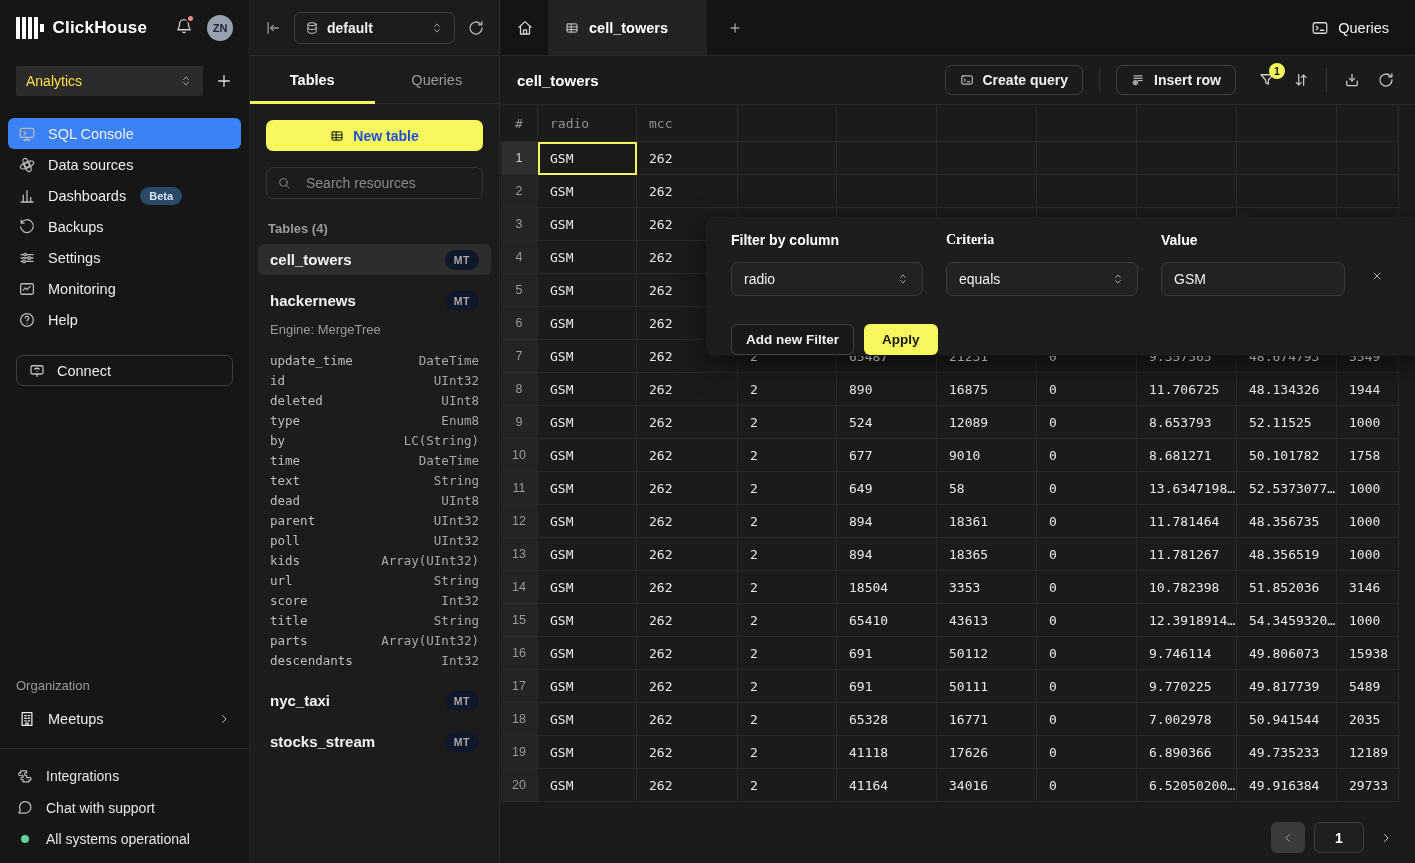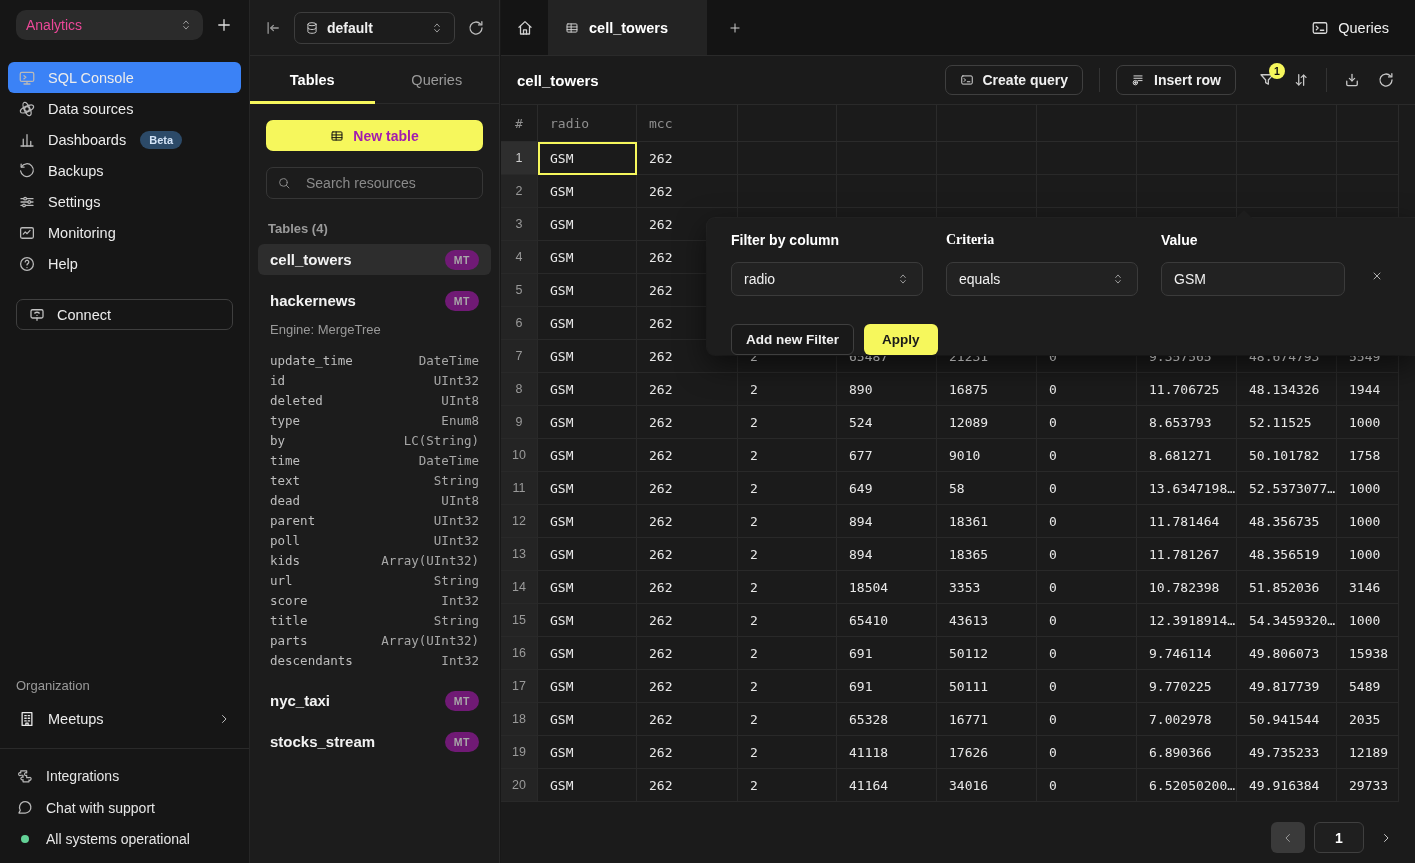--- a/index.html
+++ b/index.html
@@ -16,21 +16,21 @@
   .sb-header { height:56px; display:flex; align-items:center; padding:0 16px; }
   .logo-mark { display:flex; align-items:center; gap:2.5px; height:22px; margin-right:9px; }
   .logo-bar { width:3.5px; height:22px; background:#fff; }
   .logo-dot { width:3.5px; height:8px; background:#fff; }
   .brand { font-size:17px; font-weight:700; color:#fff; letter-spacing:.2px; }
   .sb-header-right { margin-left:auto; display:flex; align-items:center; gap:14px; }
   .bell-wrap { position:relative; color:#cfcfcf; }
   .bell-dot { position:absolute; top:-3px; right:-2px; width:9px; height:9px; border-radius:50%; background:#f28b82; border:2px solid #161616; }
   .avatar { width:26px; height:26px; border-radius:50%; background:#97a1ad; color:#1b2633; font-size:11px; font-weight:700; display:flex; align-items:center; justify-content:center; }
   .workspace-row { display:flex; align-items:center; gap:12px; padding:10px 16px 4px; }
-  .workspace-select { flex:1; height:30px; background:#2b2b2b; border-radius:10px; display:flex; align-items:center; padding:0 10px; font-size:14px; color:#ec4899; }
+  .workspace-select { flex:1; height:30px; background:#2b2b2b; border-radius:2px; display:flex; align-items:center; padding:0 10px; font-size:14px; color:#fde047; }
   .workspace-select .icon { margin-left:auto; color:#9a9a9a; }
   .sb-plus { color:#e0e0e0; }
   .nav { margin-top:18px; padding:0 8px; }
   .nav-item { height:31px; display:flex; align-items:center; gap:12px; padding:0 10px; border-radius:6px; font-size:14.5px; color:#ececec; cursor:default; }
   .nav-item .icon { color:#b9b9b9; }
   .nav-item.active { background:#3b82f6; }
   .beta-badge { margin-left:2px; background:#2c4a68; color:#d4e4f7; font-size:11px; font-weight:700; padding:3px 9px; border-radius:999px; }
   .connect-btn { margin:20px 16px 0; height:31px; border:1px solid #3f3f3f; border-radius:7px; display:flex; align-items:center; gap:11px; padding:0 11px; font-size:14.5px; color:#ececec; }
   .connect-btn .icon { color:#c2c2c2; }
   .sb-bottom { margin-top:auto; }
@@ -49,29 +49,29 @@
   .collapse-btn { color:#9a9a9a; }
   .db-select { flex:1; height:32px; border:1px solid #3d3d3d; border-radius:7px; display:flex; align-items:center; gap:8px; padding:0 10px; font-size:14px; font-weight:600; color:#f0f0f0; }
   .db-select .cylinder { color:#c9c9c9; }
   .db-select .chevs { margin-left:auto; color:#9a9a9a; }
   .ex-refresh { color:#bdbdbd; }
   .ex-tabs { height:48px; display:flex; border-bottom:1px solid #2a2a2a; }
   .ex-tab { flex:1; display:flex; align-items:center; justify-content:center; font-size:14.5px; color:#9a9a9a; position:relative; }
   .ex-tab.active { color:#fff; font-weight:600; }
   .ex-tab.active::after { content:""; position:absolute; left:0; right:0; bottom:-1px; height:3px; background:var(--accent); }
   .ex-body { padding:16px; overflow:hidden; }
-  .new-table-btn { width:100%; height:31px; background:var(--accent); color:#a21caf; border:none; border-radius:7px; font-size:14px; font-weight:700; display:flex; align-items:center; justify-content:center; gap:9px; font-family:inherit; }
+  .new-table-btn { width:100%; height:31px; background:var(--accent); color:#1d4ed8; border:none; border-radius:7px; font-size:14px; font-weight:700; display:flex; align-items:center; justify-content:center; gap:9px; font-family:inherit; }
   .new-table-btn .icon { color:#111; }
   .search-box { margin-top:16px; height:32px; border:1px solid #363636; border-radius:7px; display:flex; align-items:center; gap:15px; padding:0 10px; color:#8a8a8a; }
   .search-box input { background:transparent; border:none; outline:none; color:#d0d0d0; font-size:14px; width:100%; font-family:inherit; }
   .search-box input::placeholder { color:#8a8a8a; }
   .section-label { margin:22px 0 8px 2px; font-size:13px; font-weight:600; color:#9a9a9a; }
   .tbl-item { height:31px; margin:0 -8px; padding:0 12px; display:flex; align-items:center; border-radius:6px; font-size:15px; font-weight:600; color:#f2f2f2; }
   .tbl-item.active { background:#2d2d2d; }
-  .mt-badge { margin-left:auto; background:#701a75; color:#a8a8a8; font-size:10.5px; font-weight:700; padding:4px 9px; border-radius:999px; letter-spacing:.5px; }
+  .mt-badge { margin-left:auto; background:#0f172a; color:#a8a8a8; font-size:10.5px; font-weight:700; padding:4px 9px; border-radius:999px; letter-spacing:.5px; }
   .engine-line { margin:6px 0 14px 4px; font-size:13px; color:#9a9a9a; }
   .fields { margin:4px 4px 14px; }
   .field-row { display:flex; justify-content:space-between; font-size:12.5px; line-height:20px; color:#bdbdbd; }
   .field-row .ftype { color:#a7a7a7; }
   .tbl-gap { height:10px; }
 
   
   #main { position:absolute; left:501px; top:0; right:0; bottom:0; background:#1b1b1b; }
   .tabbar { height:56px; background:#141414; border-bottom:1px solid #2a2a2a; display:flex; align-items:stretch; }
   .home-cell { width:48px; display:flex; align-items:center; justify-content:center; color:#cfcfcf; border-right:1px solid #232323; }
@@ -114,20 +114,42 @@
 
   .pagination { position:absolute; right:16px; bottom:10px; display:flex; align-items:center; gap:9px; }
   .pg-prev { width:34px; height:31px; border-radius:6px; background:#3a3a3a; color:#9a9a9a; display:flex; align-items:center; justify-content:center; }
   .pg-page { width:50px; height:31px; border-radius:6px; border:1px solid #3f3f3f; background:#1f1f1f; color:#fff; font-size:14px; font-weight:600; display:flex; align-items:center; justify-content:center; }
   .pg-next { width:26px; height:31px; color:#c9c9c9; display:flex; align-items:center; justify-content:center; }
 </style>
 </head>
 <body>
 
 <div id="sidebar">
+  <div class="sb-header">
+    <span class="logo-mark">
+      <span class="logo-bar"></span>
+        <span class="logo-bar"></span>
+        <span class="logo-bar"></span>
+        <span class="logo-bar"></span>
+        <span class="logo-dot"></span>
+    </span>
+    <span class="brand">ClickHouse</span>
+    <span class="sb-header-right">
+      <span class="bell-wrap">
+        <span class="icon">
+            <svg viewBox="0 0 24 24">
+              <path d="M18 9.5a6 6 0 1 0-12 0c0 5.5-2.3 6.5-2.3 7.5h16.6c0-1-2.3-2-2.3-7.5z"></path>
+              <path d="M10.3 20a1.9 1.9 0 0 0 3.4 0"></path>
+            </svg>
+          </span>
+        <span class="bell-dot"></span>
+      </span>
+      <span class="avatar">ZN</span>
+    </span>
+  </div>
 
   <div class="workspace-row">
     <div class="workspace-select">
       <span>Analytics</span>
       <span class="icon sm">
           <svg viewBox="0 0 24 24">
             <path d="M8 9.5 12 5l4 4.5"></path>
             <path d="M8 14.5 12 19l4-4.5"></path>
           </svg>
         </span>

